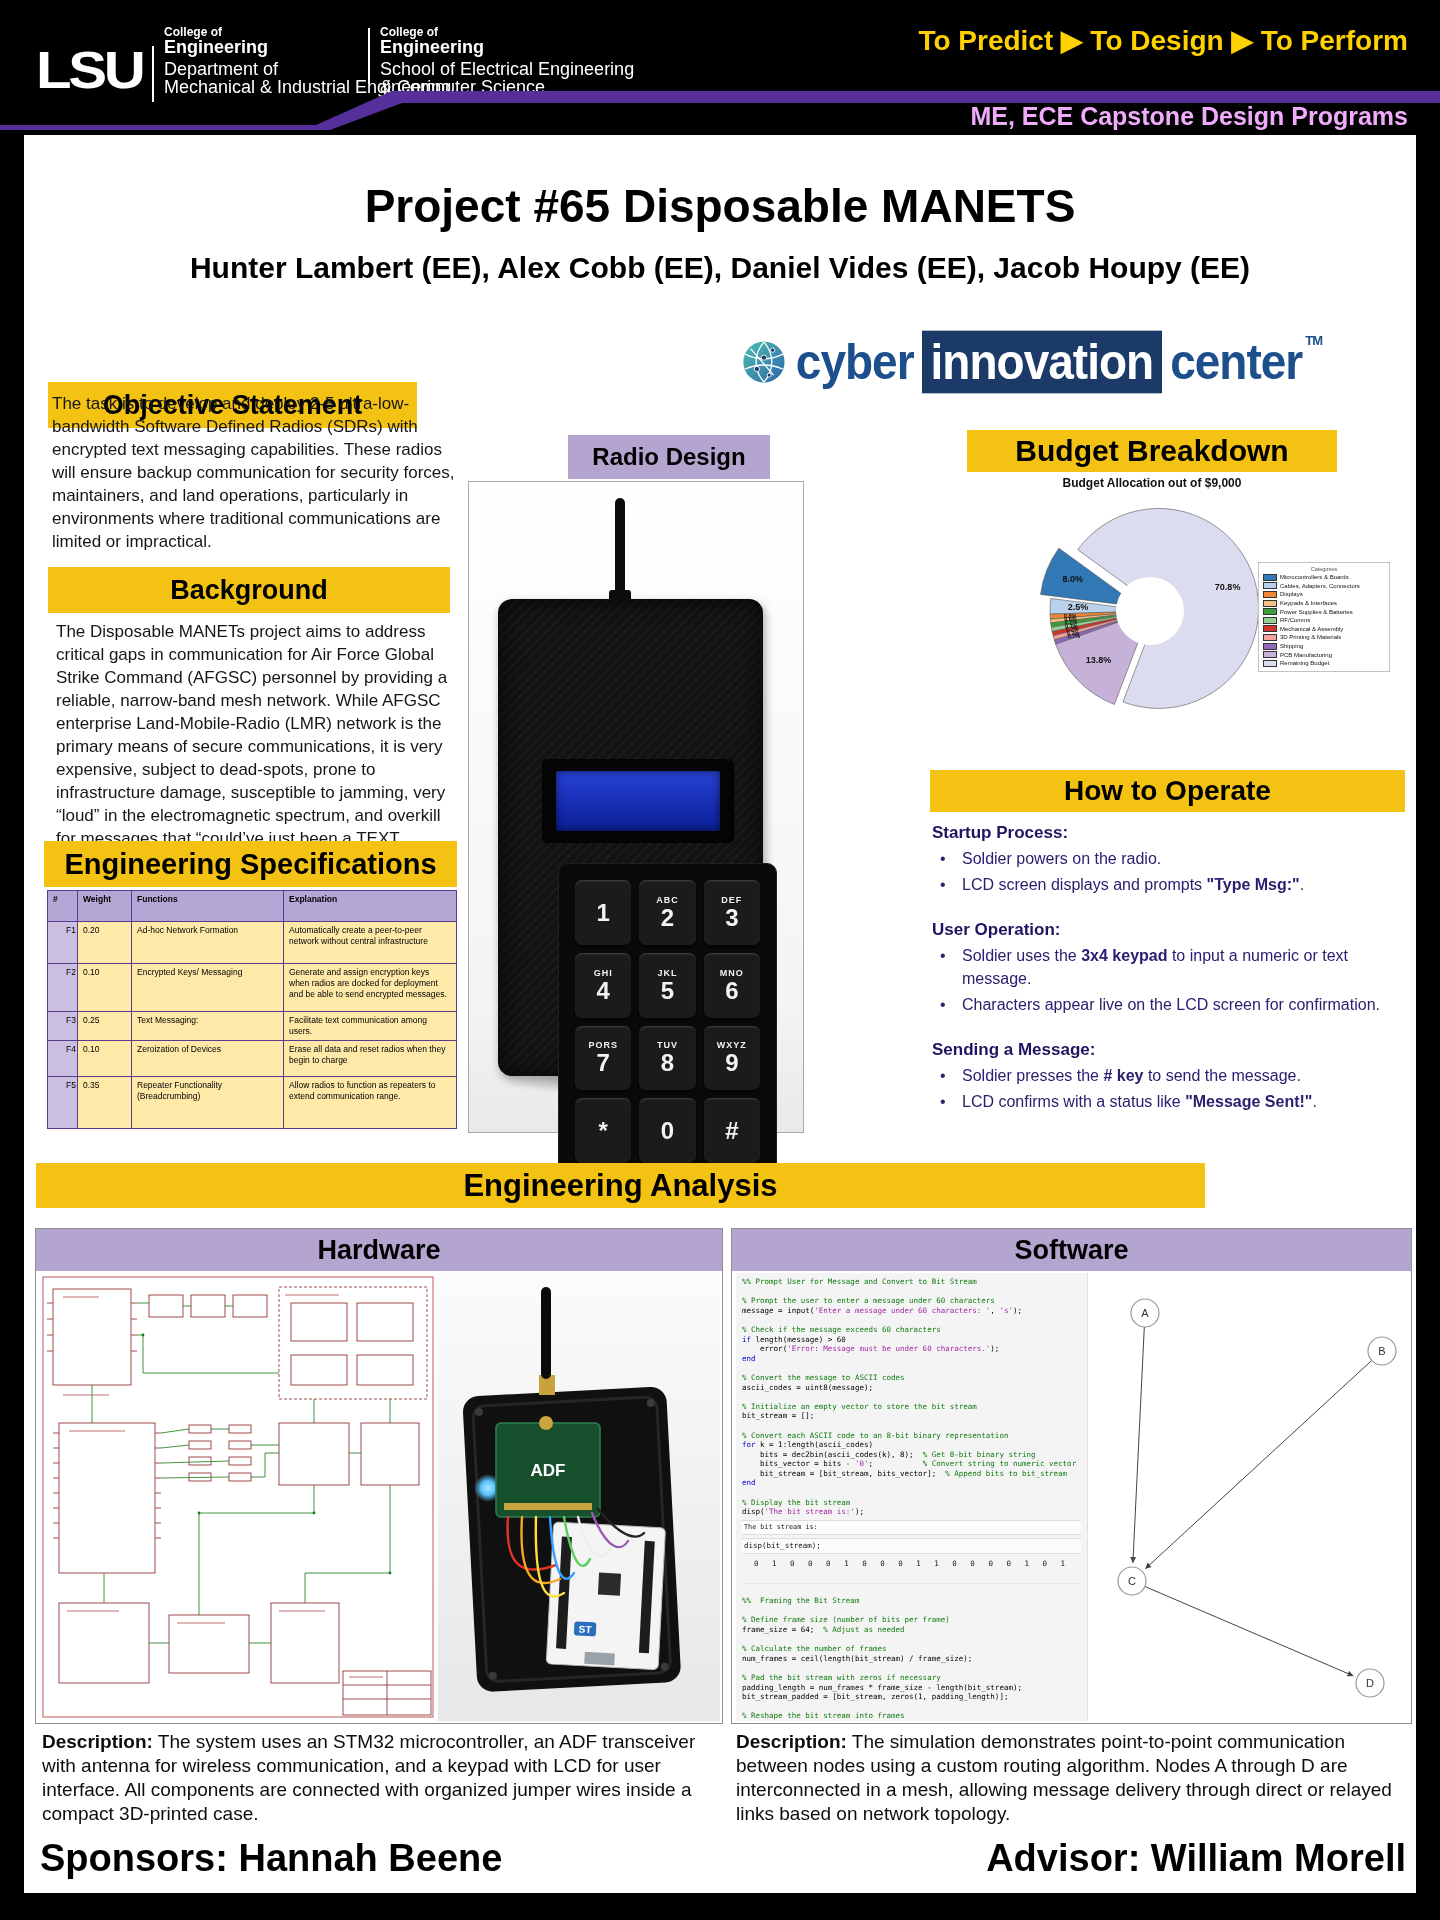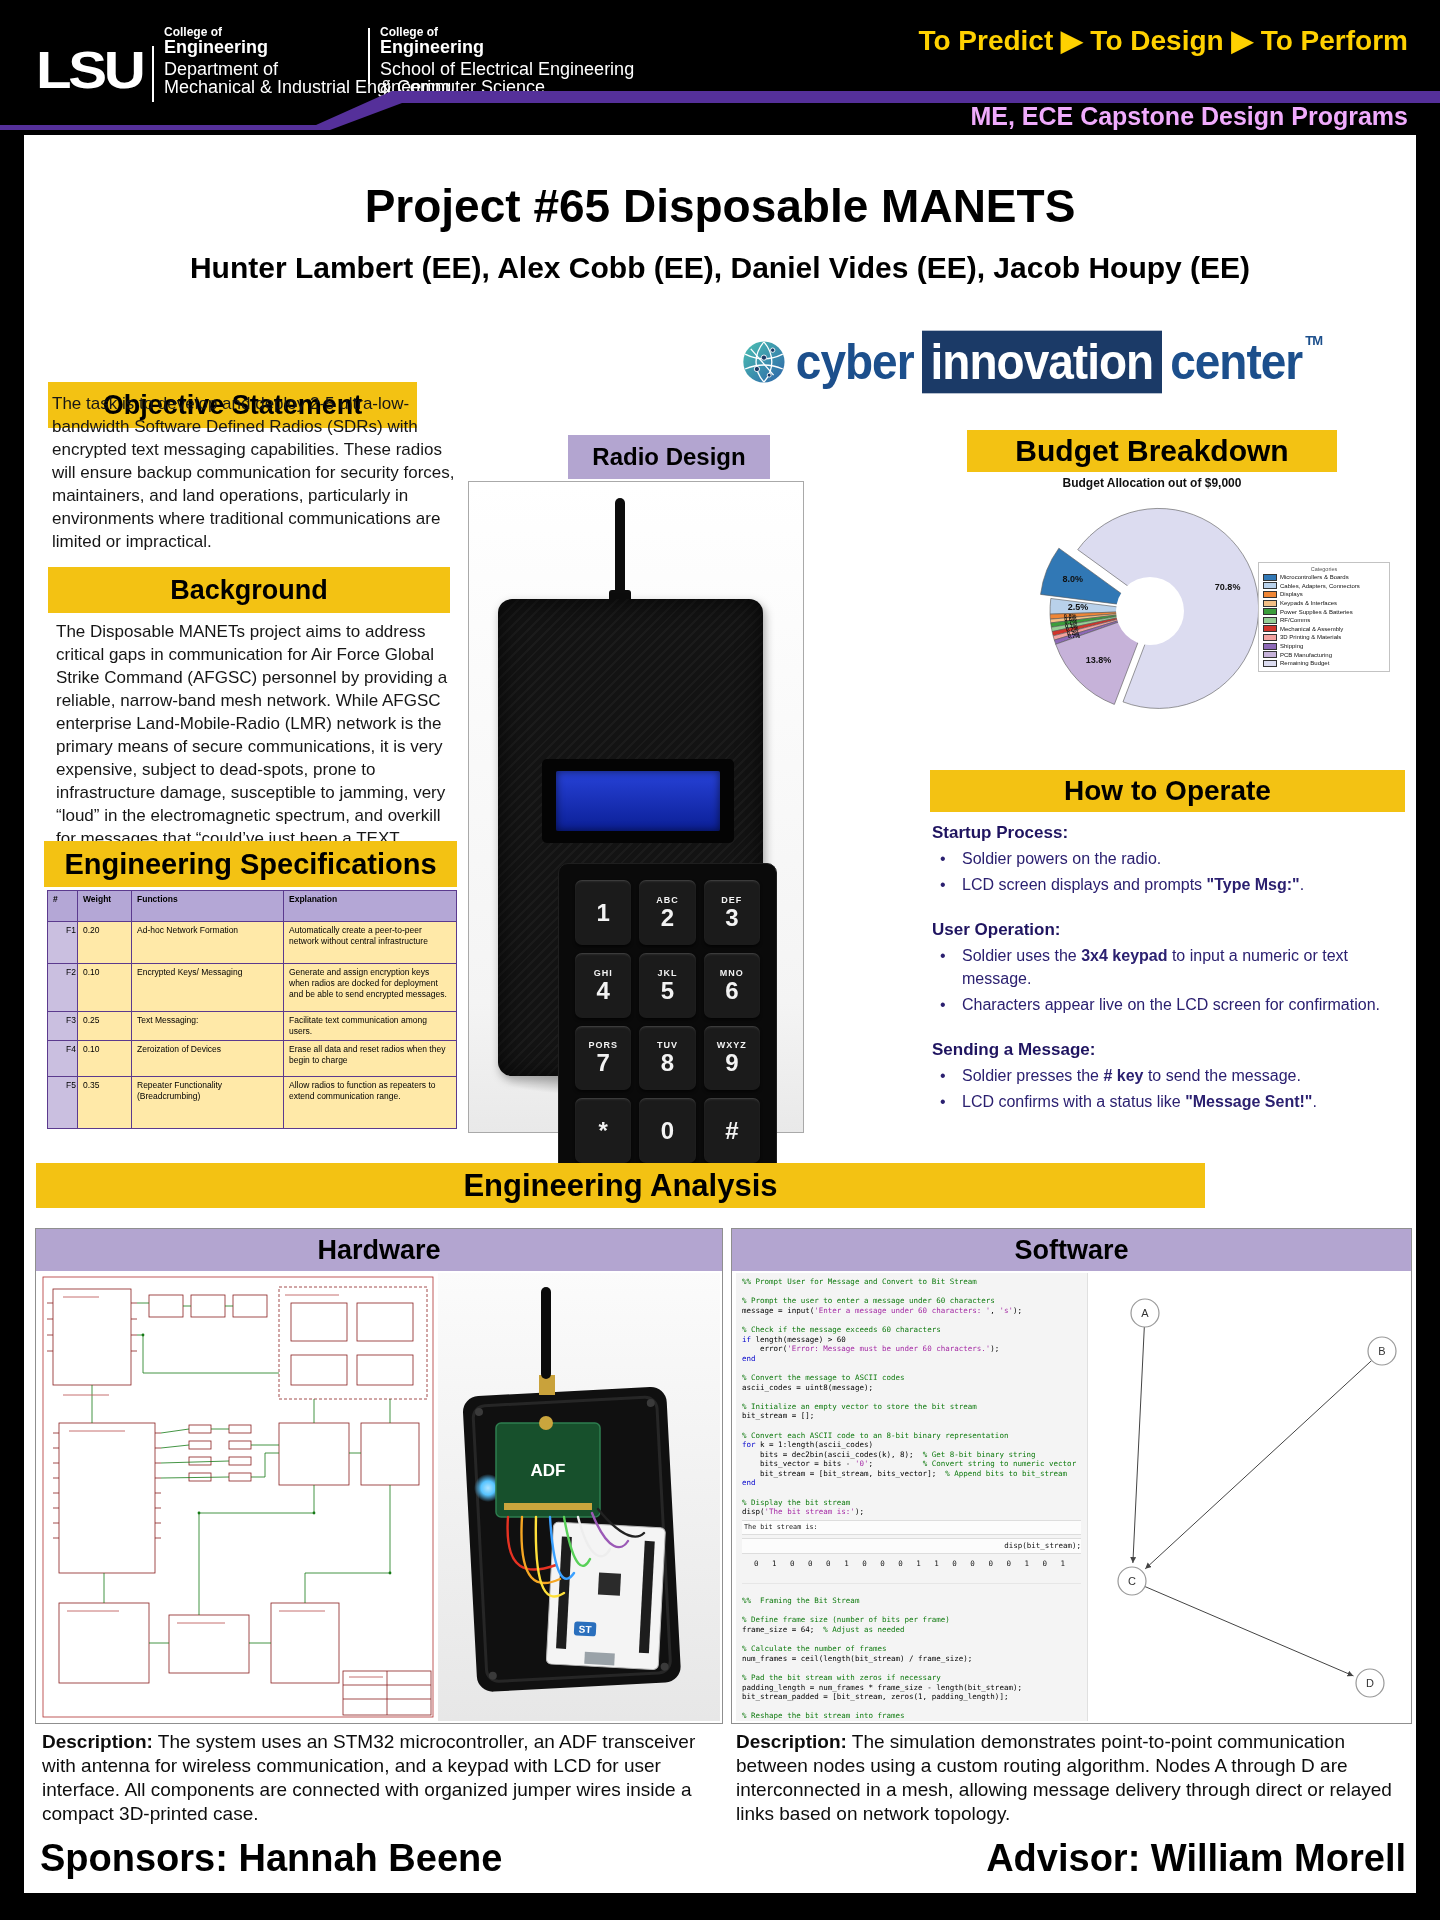--- a/index.html
+++ b/index.html
@@ -63,21 +63,21 @@
   
   .panel{position:absolute;border:1px solid #8f8f8f;background:#fff;}
   .panel-hd{position:absolute;left:0;top:0;width:100%;height:42px;background:#b3a5d0;display:flex;align-items:center;justify-content:center;font-size:27px;font-weight:bold;color:#000;}
   
   .code{position:absolute;left:4px;top:44px;width:352px;height:448px;background:#f4f4f4;border-right:1px solid #e0e0e0;font-family:"DejaVu Sans Mono",monospace;font-size:7.5px;line-height:9.6px;padding:4px 0 0 6px;box-sizing:border-box;overflow:hidden;white-space:pre;}
   .code .cm{color:#0e7a0e;}
   .code .kw{color:#0000cc;}
   .code .st{color:#a428a4;}
   .code .ln-b{height:9.6px;}
   .code .ln-o{background:#fcfcfc;border-top:1px solid #ddd;border-bottom:1px solid #ddd;margin:3px 6px 3px 0;padding:2px 0 2px 2px;font-size:6.8px;color:#222;}
-  .code .ln-ox{background:#fcfcfc;border-top:1px solid #ddd;border-bottom:1px solid #ddd;margin:3px 6px 3px 0;padding:2px 0 2px 2px;color:#111;text-align:right;}
+  .code .ln-ox{background:#fcfcfc;border-top:1px solid #ddd;border-bottom:1px solid #ddd;margin:3px 6px 3px 0;padding:2px 0 2px 2px;color:#111;}
   .code .ln-d{margin:2px 6px 3px 0;padding:2px 0 14px 12px;word-spacing:9px;color:#111;border-bottom:1px solid #e6e6e6;}
   .graph{position:absolute;left:360px;top:44px;}
   
   .desc{position:absolute;font-size:19px;line-height:24px;color:#0d0d0d;}
   .footer-name{position:absolute;font-size:38px;font-weight:bold;color:#000;}
 </style>
 </head>
 <body>
 
 <div class="poster">

